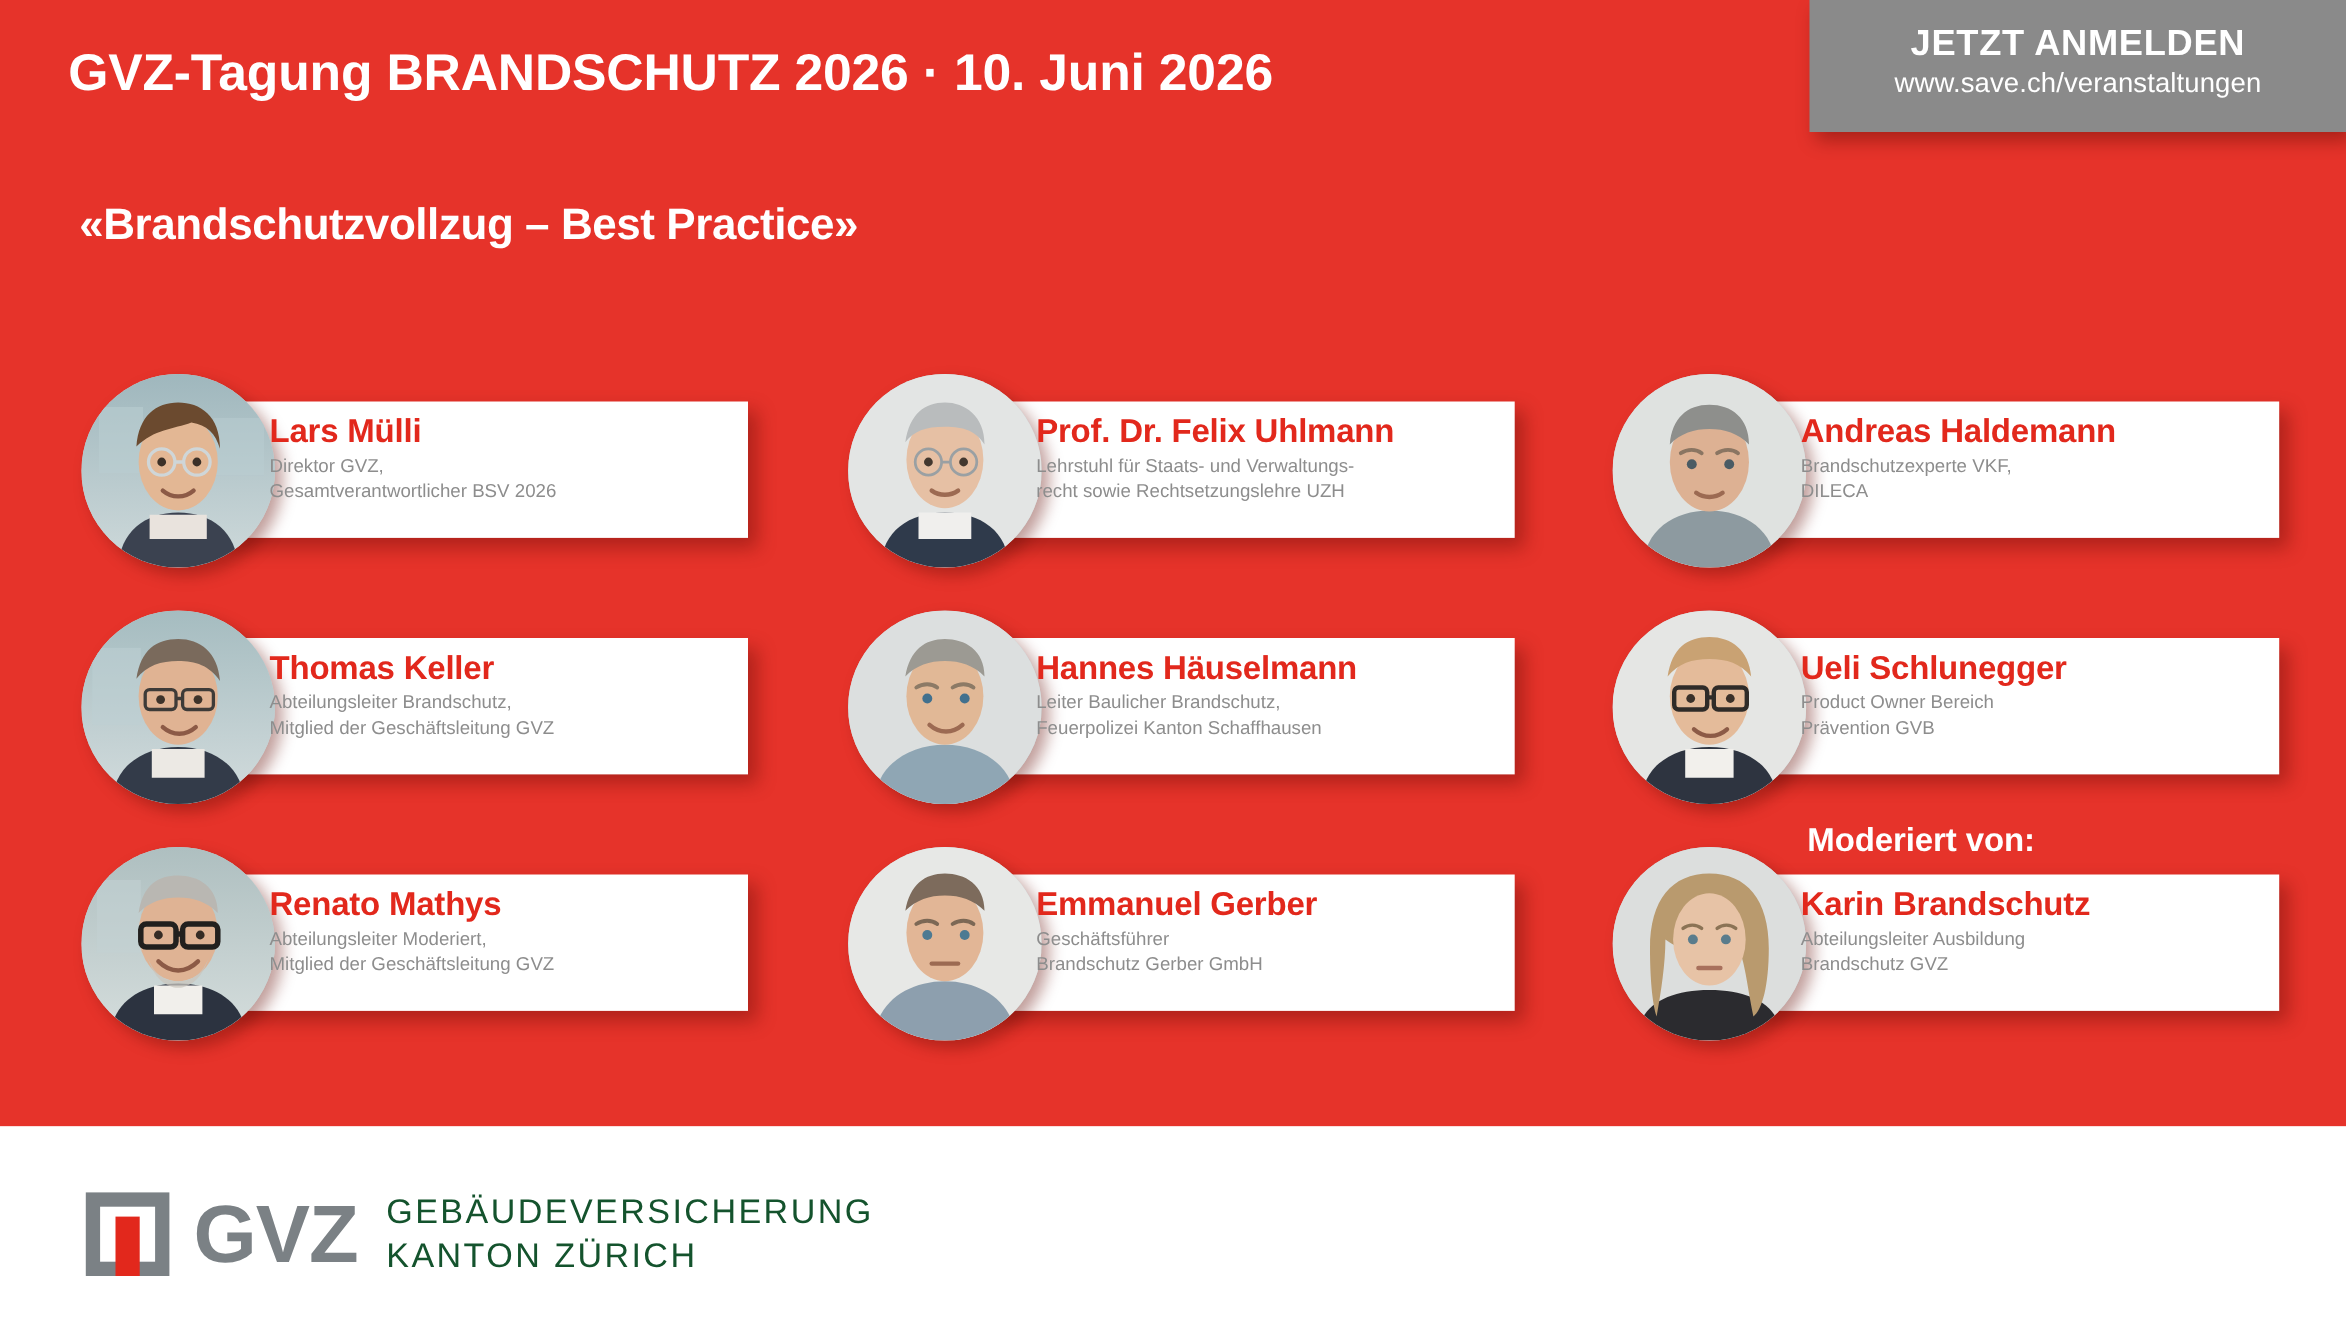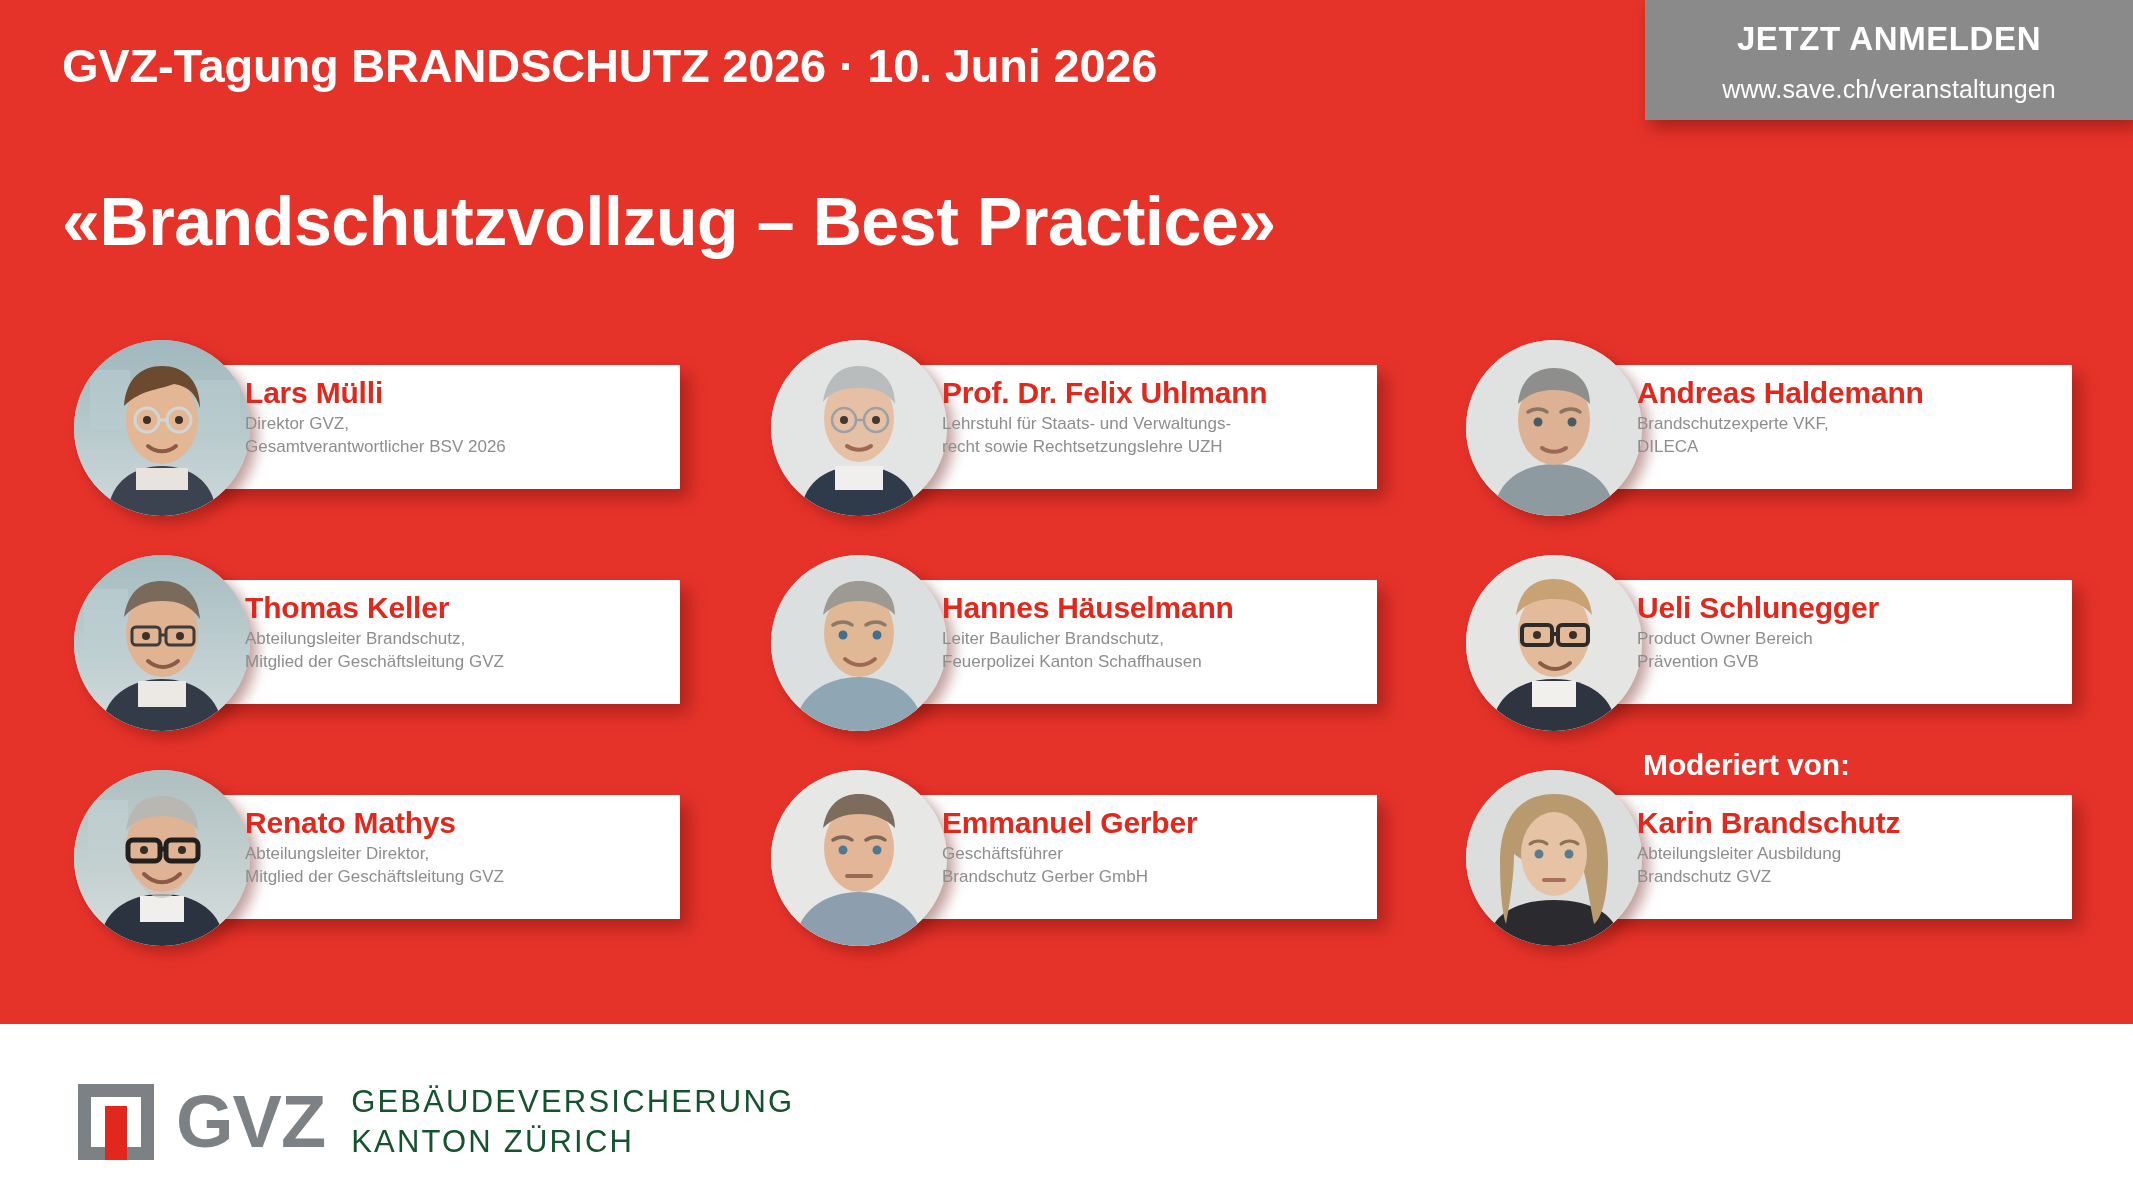--- a/index.html
+++ b/index.html
@@ -25,32 +25,32 @@
     box-shadow: 6px 8px 16px rgba(90,10,5,0.45);
     text-align:center;
     padding-top:22px;
   }
   .badge-title{
     color:#ffffff; font-size:33px; font-weight:bold;
     letter-spacing:0.6px; line-height:1.05;
   }
   .badge-url{
     color:#ffffff; font-size:25px; font-weight:normal;
-    letter-spacing:0.1px; line-height:1.25; margin-top:17px;
+    letter-spacing:0.1px; line-height:1.25; margin-top:4px;
   }
 
   
   .kicker{
     position:absolute; left:62px; top:38px;
     color:#ffffff; font-size:47px; font-weight:bold;
     letter-spacing:-0.2px; white-space:nowrap;
   }
   .headline{
-    position:absolute; left:62px; top:182px;
-    color:#ffffff; font-size:68px; font-weight:bold;
+    position:absolute; left:72px; top:182px;
+    color:#ffffff; font-size:40px; font-weight:bold;
     letter-spacing:-0.4px; white-space:nowrap;
   }
 
   
   .grid{ position:absolute; left:0; top:0; width:1904px; height:1024px; }
 
   .card-wrap{ position:absolute; width:620px; height:176px; }
 
   .card{
     position:absolute; left:140px; top:25px;
@@ -297,21 +297,21 @@
         <rect x="92" y="70" width="32" height="21" rx="5" fill="none" stroke="#22201e" stroke-width="5"></rect>
         <path d="M86 79h6" stroke="#22201e" stroke-width="5"></path>
         <circle cx="70" cy="80" r="4" fill="#352c25"></circle>
           <circle cx="108" cy="80" r="4" fill="#352c25"></circle>
         <path d="M70 104c11 11 25 11 36 0" stroke="#8c5a46" stroke-width="4" fill="none" stroke-linecap="round"></path>
         <path d="M60 100c6 20 18 28 28 28s22-8 28-28c-6 16-16 22-28 22s-22-6-28-22z" fill="#c9c5bd" opacity=".75"></path>
       </svg>
     </div>
     <div class="card-text">
       <div class="sp-name">Renato Mathys</div>
-      <div class="sp-role">Abteilungsleiter Direktor,</div>
+      <div class="sp-role">Abteilungsleiter Moderiert,</div>
       <div class="sp-role" style="margin-top:0">Mitglied der Geschäftsleitung GVZ</div>
     </div>
   </div>
 
   <div class="card-wrap" style="left:757px; top:770px;">
     <div class="card"></div>
     <div class="avatar">
       <svg viewBox="0 0 176 176" xmlns="http://www.w3.org/2000/svg" aria-hidden="true">
         <rect width="176" height="176" fill="#e7e8e6"></rect>
         <path d="M24 176c0-34 30-54 64-54s64 20 64 54z" fill="#8d9fae"></path>

